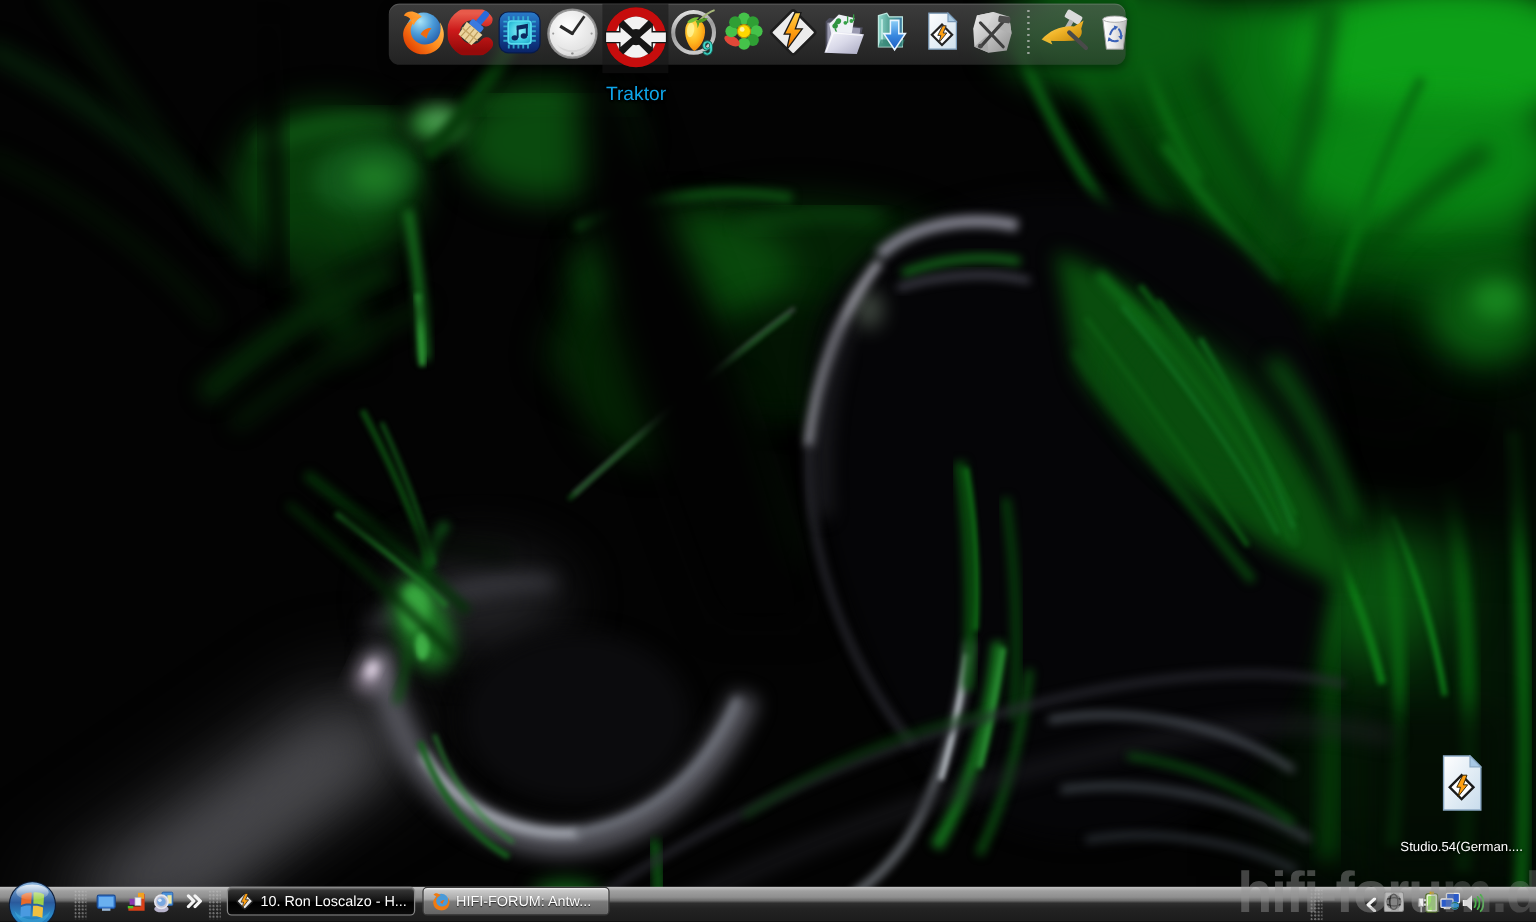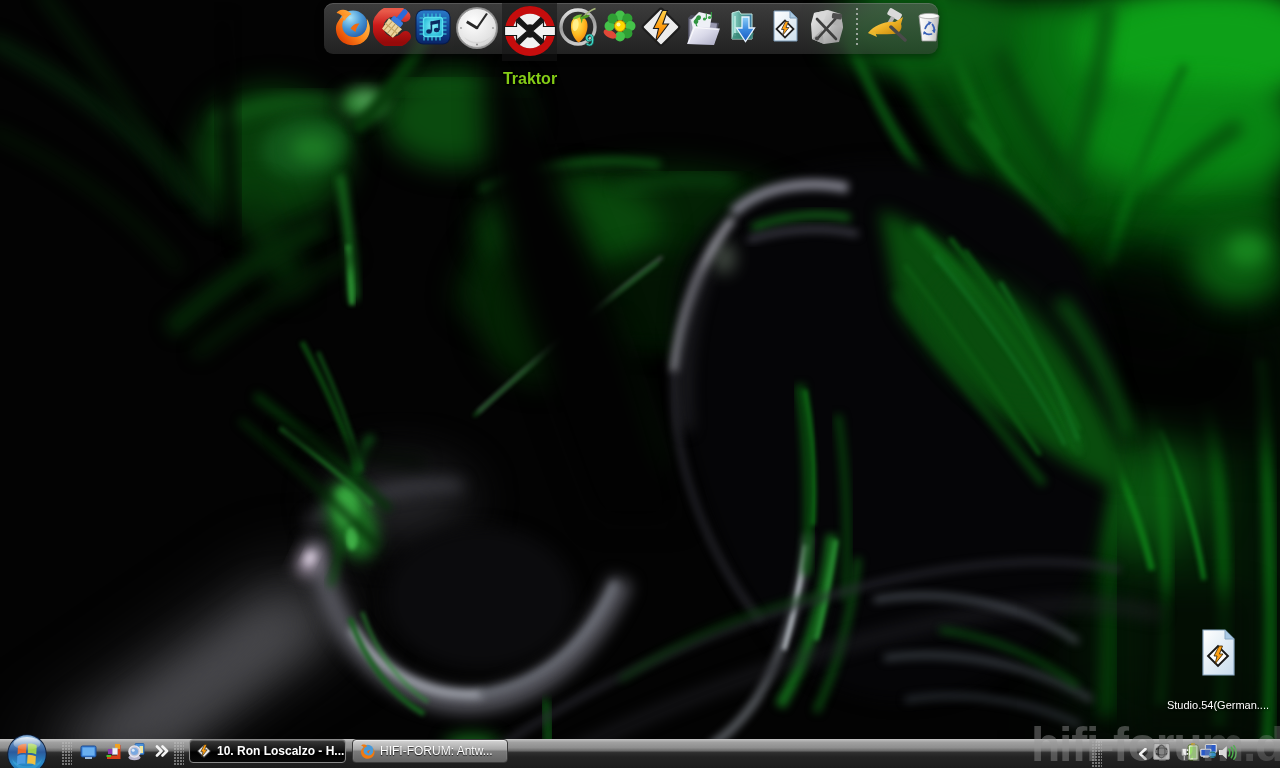--- a/index.html
+++ b/index.html
@@ -1,24 +1,24 @@
 <!DOCTYPE html>
 <html><head>
 <meta charset="utf-8">
 <style>
 html,body{margin:0;padding:0;width:1280px;height:768px;overflow:hidden;background:#000;}
 *{box-sizing:border-box;font-family:"Liberation Sans",sans-serif;}
 #wall{position:absolute;left:0;top:0;}
 #dock{position:absolute;left:324px;top:3px;width:614px;height:51px;background:linear-gradient(180deg,rgba(95,95,95,.62),rgba(58,58,58,.56));border-radius:9px;box-shadow:inset 0 1px 0 rgba(255,255,255,0.14),0 3px 9px rgba(0,0,0,0.45);}
 .dicon{position:absolute;}
-#traklabel{position:absolute;left:460px;top:70px;width:140px;text-align:center;color:#84cc16;font-weight:bold;font-size:16px;-webkit-font-smoothing:antialiased;text-shadow:1px 0 1px #000,-1px 0 1px #000,0 1px 1px #000,0 -1px 1px #000,1px 1px 2px #000;}
+#traklabel{position:absolute;left:460px;top:70px;width:140px;text-align:center;color:#0ea5e9;font-weight:normal;font-size:16px;-webkit-font-smoothing:antialiased;text-shadow:1px 0 1px #000,-1px 0 1px #000,0 1px 1px #000,0 -1px 1px #000,1px 1px 2px #000;}
 #watermark{position:absolute;left:1031px;top:717px;width:400px;color:rgba(150,150,150,0.44);font-size:48px;font-weight:bold;letter-spacing:-1.2px;z-index:30;}
 #taskbar{position:absolute;left:0;top:739px;width:1280px;height:29px;background:linear-gradient(180deg,#c4c4c4 0%,#a0a0a0 12%,#8e8e8e 30%,#6a6a6a 40%,#2e2e2e 47%,#232323 62%,#1c1c1c 100%);z-index:20;}
 .task-btn{position:absolute;top:0px;height:24px;border-radius:4px;color:#fff;font-size:12px;display:flex;align-items:center;padding-left:6px;}
-#tb1{left:189px;width:157px;background:linear-gradient(180deg,#3a3a3a,#151515 45%,#000 55%,#0a0a0a);border:1px solid #888;box-shadow:inset 0 1px 1px rgba(255,255,255,0.25);font-weight:bold;}
+#tb1{left:189px;width:157px;background:linear-gradient(180deg,#3a3a3a,#151515 45%,#000 55%,#0a0a0a);border:1px solid #888;box-shadow:inset 0 1px 1px rgba(255,255,255,0.25);}
 #tb2{left:352px;width:156px;background:linear-gradient(180deg,#d4d4d4,#a8a8a8 42%,#7a7a7a 52%,#636363);border:1px solid #3a3a3a;box-shadow:inset 0 1px 1px rgba(255,255,255,0.6);}
 .tbtext{margin-left:5px;white-space:nowrap;overflow:hidden;text-shadow:0 1px 1px rgba(0,0,0,.8);}
 #clocktxt{color:#fff;font-size:14px;letter-spacing:-0.2px;}
 #deskicon{position:absolute;left:1165px;top:629px;width:106px;text-align:center;}
 #deskicon .lbl{color:#fff;font-size:11px;margin-top:18px;text-shadow:1px 1px 2px #000;white-space:nowrap;}
 .handle{width:10px;height:22px;background-image:radial-gradient(circle at 1px 1px,rgba(190,190,190,0.55) 0.7px,transparent 1.1px);background-size:3px 3px;}
 </style>
 </head>
 <body>
 <svg id="wall" width="1280" height="768" viewBox="0 0 1280 768">

